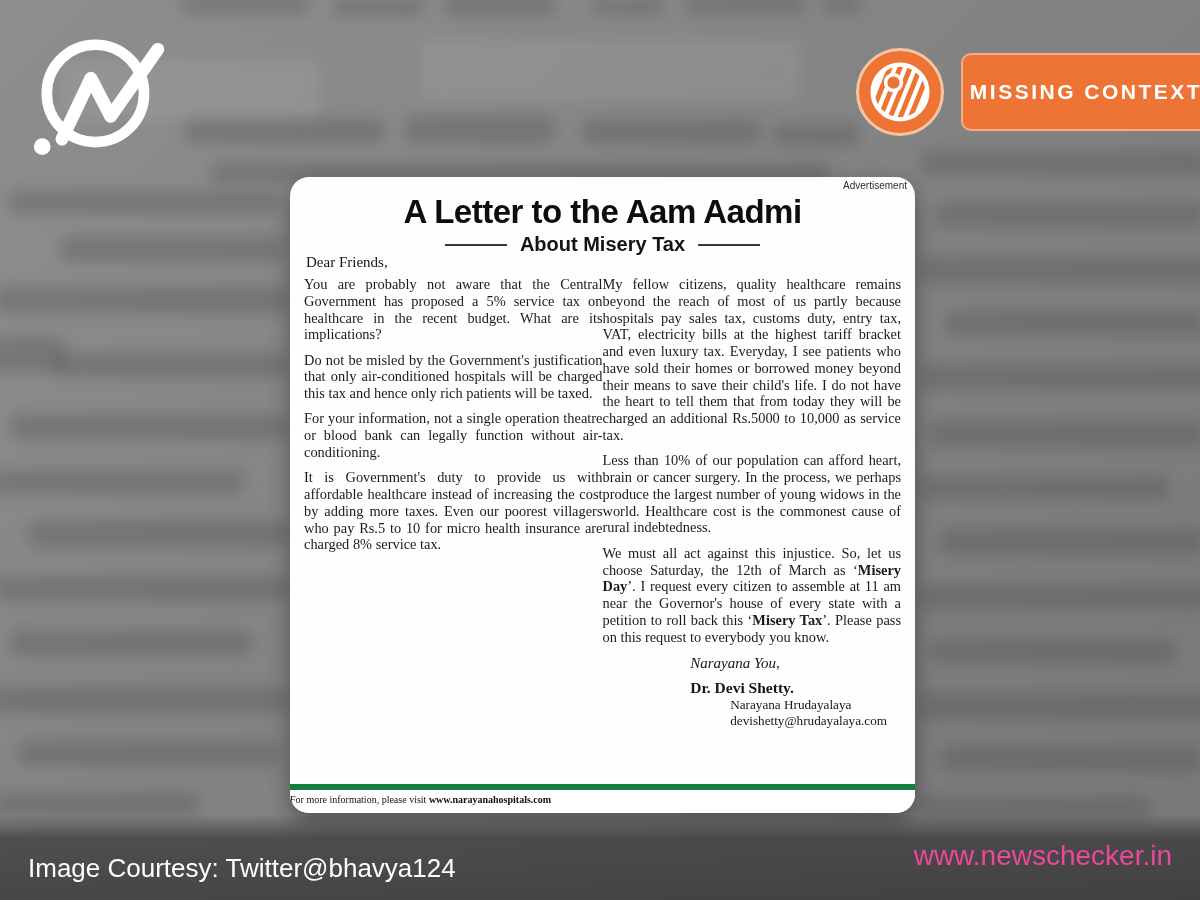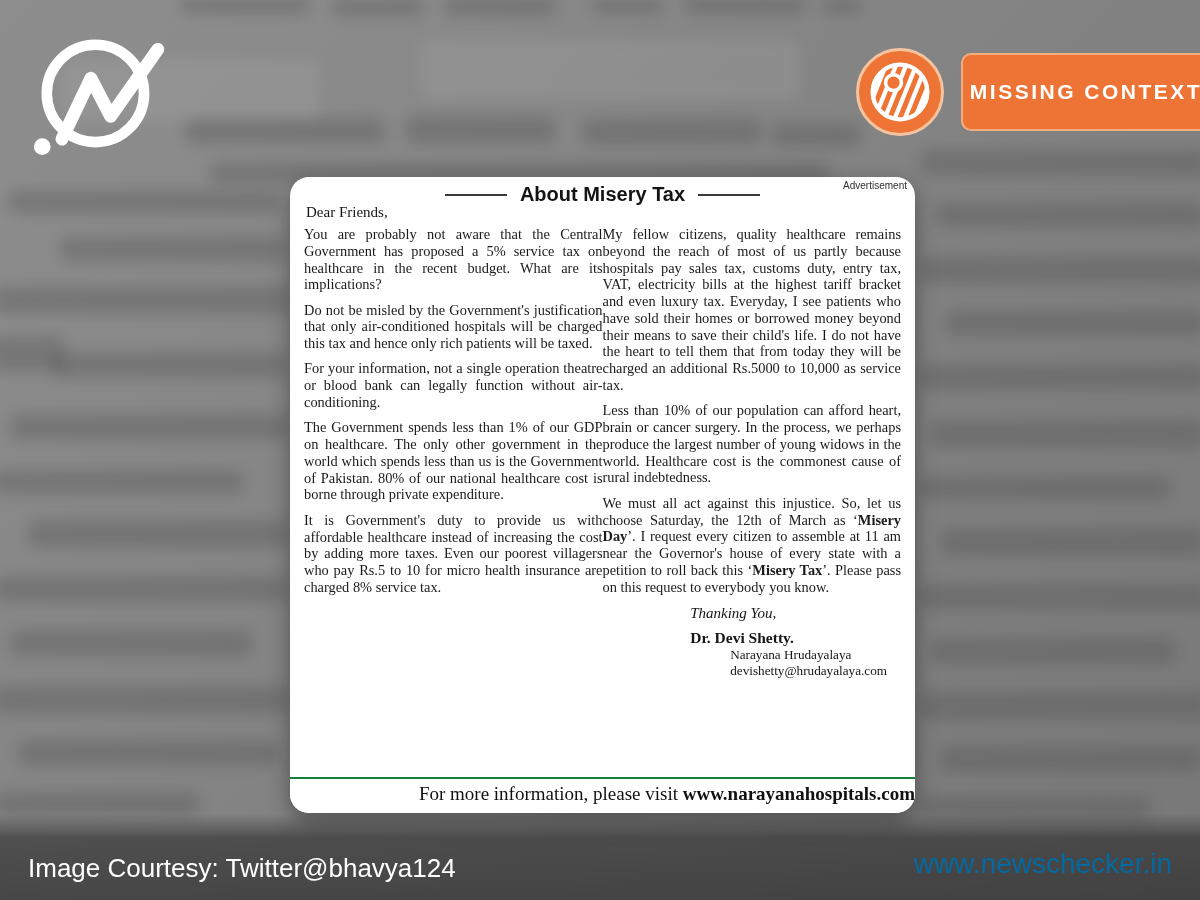--- a/index.html
+++ b/index.html
@@ -40,29 +40,29 @@
   .salutation { font-family:"Liberation Serif",serif; font-size:15px; margin:-2px 0 5px 4px; }
   .cols { display:flex; padding:0 2px; }
   .col { flex:1 1 0; }
   .para { font-family:"Liberation Serif",serif; font-size:14.4px; line-height:1.165;
     text-align:justify; margin-bottom:8.5px; color:#1a1a1a; }
   .para b { font-weight:700; }
   .signature { width:fit-content; margin:10px 14px 0 auto; font-family:"Liberation Serif",serif; }
   .sig-thanks { font-style:italic; font-size:15px; margin-bottom:7px; }
   .sig-name { font-weight:700; font-size:15.5px; }
   .sig-org, .sig-email { font-size:13.2px; line-height:1.2;margin-left:40px; }
-  .clip-footer { position:absolute; left:0; right:0; bottom:0; border-top:2px solid #15803d;
-    background:#fff; text-align:right; padding:4px 0 8px;
-    font-family:"Liberation Serif",serif; font-size:19px; color:#111; }
+  .clip-footer { position:absolute; left:0; right:0; bottom:0; border-top:6px solid #15803d;
+    background:#fff; text-align:left; padding:4px 0 8px;
+    font-family:"Liberation Serif",serif; font-size:10px; color:#111; }
   .clip-footer b { font-weight:700; }
 
   
   .courtesy { position:absolute; left:28px; bottom:16px; color:#fff; font-size:26px;
     font-weight:400; z-index:4; }
-  .site-url { position:absolute; right:28px; bottom:20px; color:#0369a1; font-size:28px;
+  .site-url { position:absolute; right:28px; bottom:28px; color:#ec4899; font-size:28px;
     font-weight:500; z-index:4; }
 </style>
 </head>
 <body>
 
 <div class="bg">
 
   <i style="left:180px;top:-4px;width:130px;height:18px"></i>
   <i style="left:332px;top:-2px;width:92px;height:18px"></i>
   <i style="left:444px;top:-4px;width:112px;height:20px"></i>
@@ -136,40 +136,40 @@
     <circle cx="41" cy="37" r="11" fill="#ee7435" stroke="#ffffff" stroke-width="5"></circle>
   </svg>
 </div>
 
 <div class="verdict-pill">
   <span>MISSING CONTEXT</span>
 </div>
 
 <div class="clip">
   <div class="ad-label">Advertisement</div>
+  <div class="clip-title">A Letter to the Aam Aadmi</div>
   <div class="clip-sub">
     <span class="rule"></span>
     <span class="sub-text">About Misery Tax</span>
     <span class="rule"></span>
   </div>
   <div class="salutation">Dear Friends,</div>
   <div class="cols">
     <div class="col">
         <p class="para"><span>You are probably not aware that the Central Government has proposed a 5% service tax on healthcare in the recent budget. What are its implications?</span></p>
         <p class="para"><span>Do not be misled by the Government's justification that only air-conditioned hospitals will be charged this tax and hence only rich patients will be taxed.</span></p>
         <p class="para"><span>For your information, not a single operation theatre or blood bank can legally function without air-conditioning.</span></p>
-        <p class="para"><span>The Government spends less than 1% of our GDP on healthcare. The only other government in the world which spends less than us is the Government of Pakistan. 80% of our national healthcare cost is borne through private expenditure.</span></p>
         <p class="para"><span>It is Government's duty to provide us with affordable healthcare instead of increasing the cost by adding more taxes. Even our poorest villagers who pay Rs.5 to 10 for micro health insurance are charged 8% service tax.</span></p>
       </div>
     <div class="col">
     <p class="para"><span>My fellow citizens, quality healthcare remains beyond the reach of most of us partly because hospitals pay sales tax, customs duty, entry tax, VAT, electricity bills at the highest tariff bracket and even luxury tax. Everyday, I see patients who have sold their homes or borrowed money beyond their means to save their child's life. I do not have the heart to tell them that from today they will be charged an additional Rs.5000 to 10,000 as service tax.</span></p>
         <p class="para"><span>Less than 10% of our population can afford heart, brain or cancer surgery. In the process, we perhaps produce the largest number of young widows in the world. Healthcare cost is the commonest cause of rural indebtedness.</span></p>
         <p class="para"><span>We must all act against this injustice. So, let us choose Saturday, the 12th of March as ‘</span><b>Misery Day</b><span>’. I request every citizen to assemble at 11 am near the Governor's house of every state with a petition to roll back this ‘</span><b>Misery Tax</b><span>’. Please pass on this request to everybody you know.</span></p>
         <div class="signature">
-          <div class="sig-thanks">Thanking You,</div>
+          <div class="sig-thanks">Narayana You,</div>
           <div class="sig-name">Dr. Devi Shetty.</div>
           <div class="sig-org">Narayana Hrudayalaya</div>
           <div class="sig-email">devishetty@hrudayalaya.com</div>
         </div>
       </div>
   </div>
   <div class="clip-footer">
     <span>For more information, please visit </span><b>www.narayanahospitals.com</b>
   </div>
 </div>

